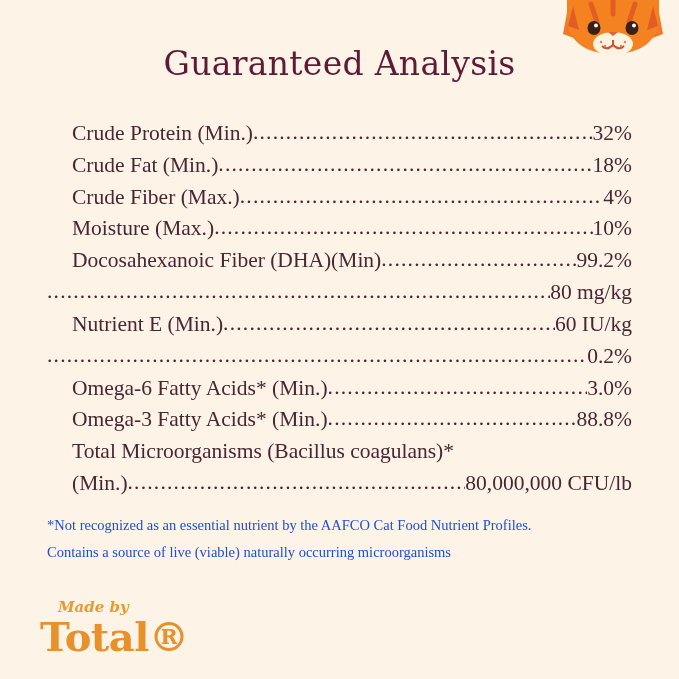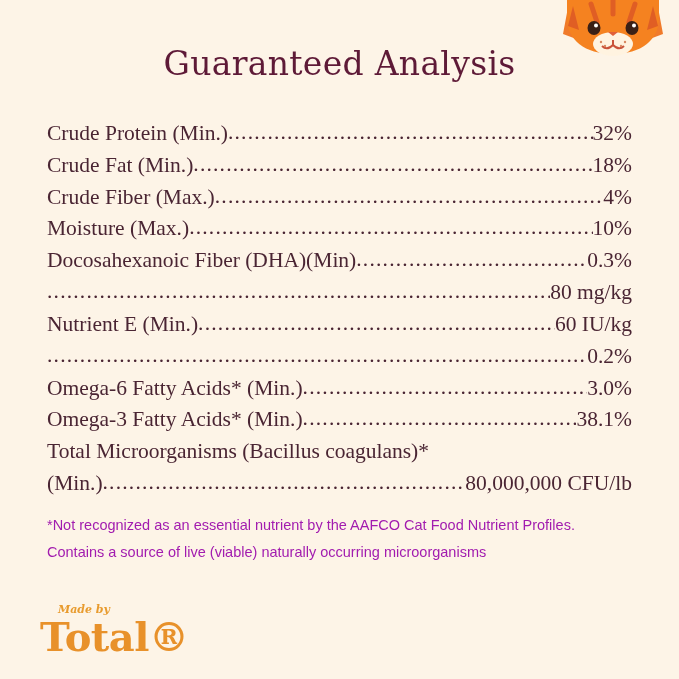--- a/index.html
+++ b/index.html
@@ -55,20 +55,21 @@
   .row {
     display: flex;
     align-items: baseline;
     font-size: 21.5px;
     color: #4A2533;
     line-height: 1.48;
     white-space: nowrap;
   }
   .row .label {
     flex: 0 0 auto;
+    margin-left: 25px;
   }
   .row .dots {
     flex: 1 1 auto;
     overflow: hidden;
     margin: 0 0px;
     color: #4A2533;
     letter-spacing: 1.2px;
     font-size: 21.5px;
     position: relative;
     top: -1px;
@@ -80,38 +81,38 @@
   .row.continuation .label {
     flex: 0 0 auto;
   }
 
   
   .footnotes {
     position: absolute;
     top: 512px;
     left: 47px;
     width: 600px;
-    color: #a21caf;
+    color: #1d4ed8;
     font-size: 14.5px;
     line-height: 1.85;
-    font-family: Liberation Sans, sans-serif;
+    font-family: Liberation Serif, serif;
   }
 
   
   .logo {
     position: absolute;
     left: 40px;
     bottom: 22px;
     width: 190px;
   }
   .logo-made-by {
     font-family: "DejaVu Serif", serif;
     font-style: italic;
     font-weight: bold;
-    font-size: 11px;
+    font-size: 15px;
     color: #E89B2E;
     margin-left: 18px;
     margin-bottom: 1px;
   }
   .logo-nacho {
     font-family: "DejaVu Serif", serif;
     font-weight: bold;
     font-size: 40px;
     color: #E8912A;
     letter-spacing: -0.5px;
@@ -182,21 +183,21 @@
 
     <div class="row">
       <span class="label">Moisture (Max.)</span>
       <span class="dots">.........................................................................................................................</span>
       <span class="value">10%</span>
     </div>
 
     <div class="row">
       <span class="label">Docosahexanoic Fiber (DHA)(Min)</span>
       <span class="dots">.........................................................................................................................</span>
-      <span class="value">0.3%</span>
+      <span class="value">99.2%</span>
     </div>
 
     <div class="row">
       <span class="dots">.........................................................................................................................</span>
       <span class="value">80 mg/kg</span>
     </div>
 
     <div class="row">
       <span class="label">Nutrient E (Min.)</span>
       <span class="dots">.........................................................................................................................</span>
@@ -210,21 +211,21 @@
 
     <div class="row">
       <span class="label">Omega-6 Fatty Acids* (Min.)</span>
       <span class="dots">.........................................................................................................................</span>
       <span class="value">3.0%</span>
     </div>
 
     <div class="row">
       <span class="label">Omega-3 Fatty Acids* (Min.)</span>
       <span class="dots">.........................................................................................................................</span>
-      <span class="value">38.1%</span>
+      <span class="value">88.8%</span>
     </div>
 
     <div class="row">
       <span class="label">Total Microorganisms (Bacillus coagulans)*</span>
     </div>
 
     <div class="row continuation">
       <span class="label">(Min.)</span>
       <span class="dots">.........................................................................................................................</span>
       <span class="value">80,000,000 CFU/lb</span>

